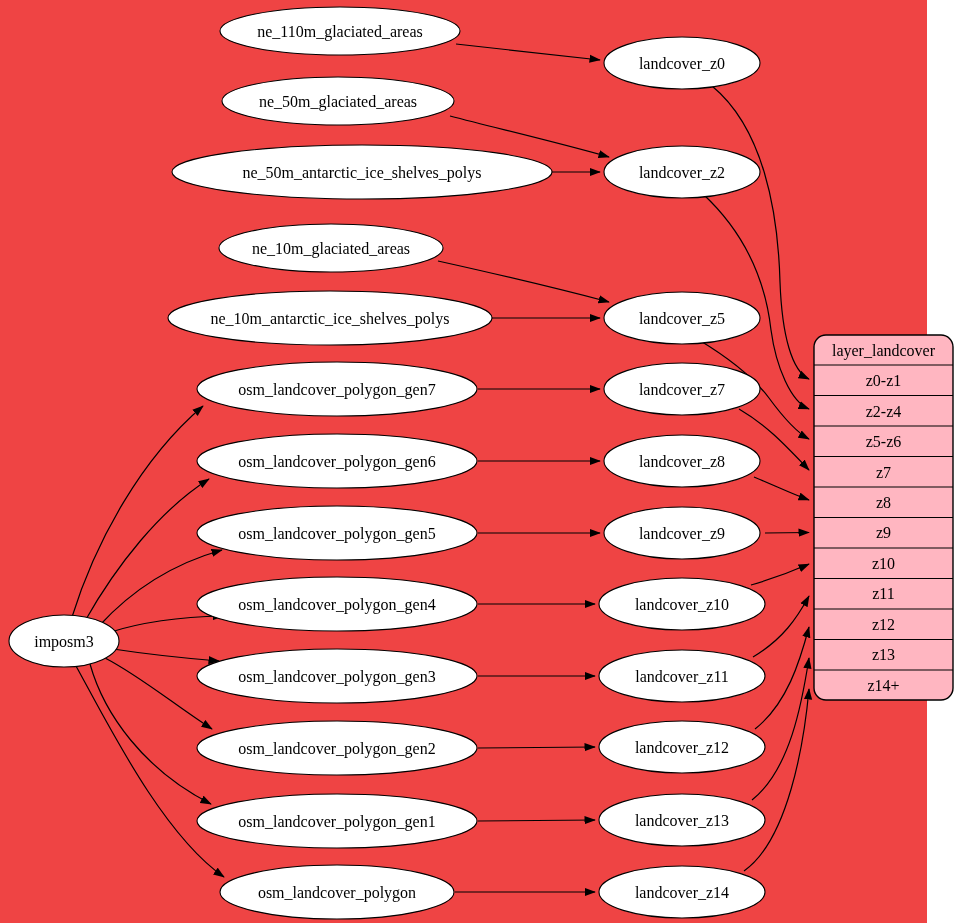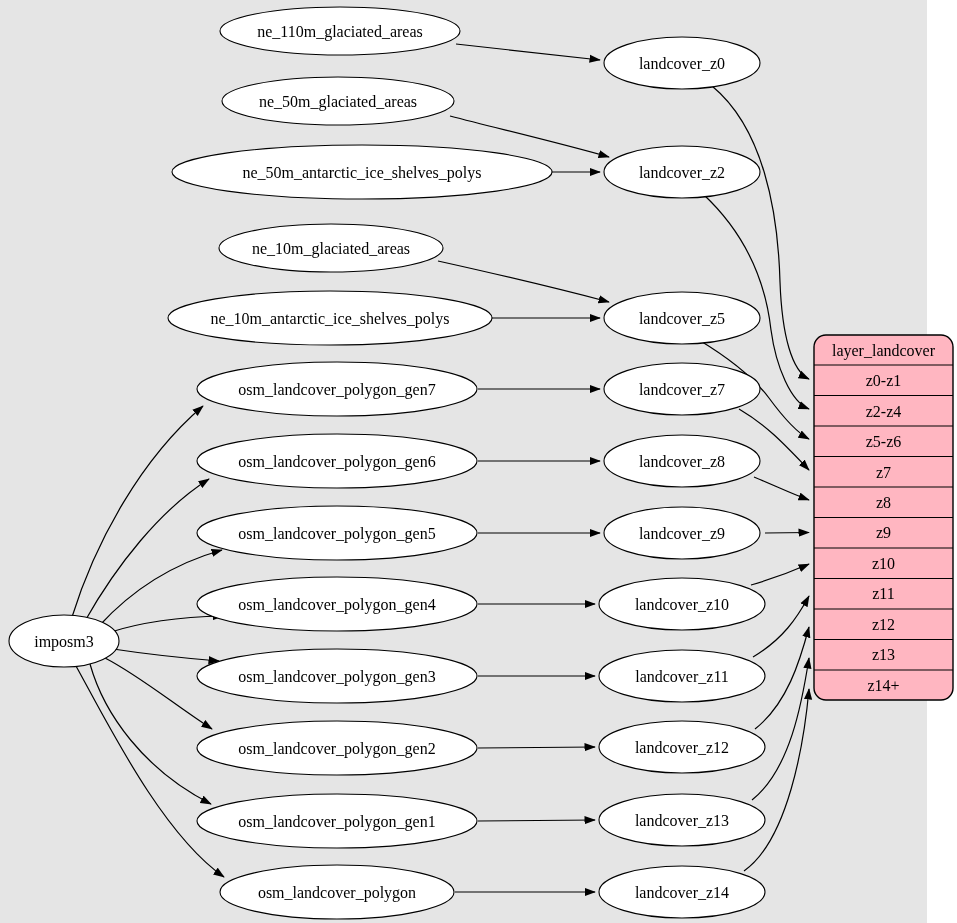--- a/index.html
+++ b/index.html
@@ -4,21 +4,21 @@
 <style>
   html, body {
     margin: 0;
     padding: 0;
     background: #ffffff;
   }
   .canvas {
     position: relative;
     width: 927px;
     height: 923px;
-    background: #e5e5e5;
+    background: #ef4444;
   }
   svg text {
     font-family: "Liberation Serif", "DejaVu Serif", serif;
     font-size: 16px;
     fill: #000000;
     text-anchor: middle;
   }
   .edge {
     fill: none;
     stroke: #000000;

